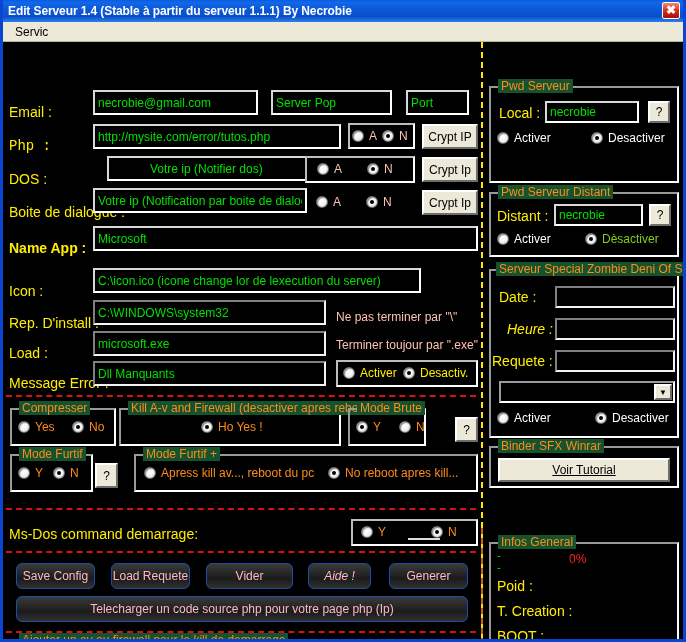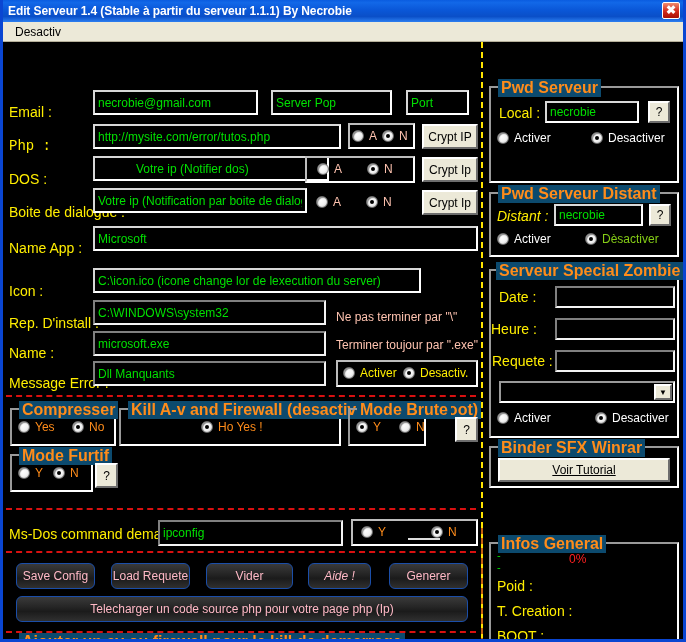--- a/index.html
+++ b/index.html
@@ -79,22 +79,22 @@
   }
   .tb-grn-border { border-color:#d8d8d8 #ffffff #ffffff #d8d8d8; }
 
   .grp {
     position: absolute;
     border: 2px solid;
     border-color: #9a9a9a #ffffff #ffffff #9a9a9a;
   }
   .grp > .cap {
     position: absolute; top: -9px; left: 7px;
-    background: #0c4a6e; padding: 0 3px;
-    font-size: 16px; color: #ff8c1a; white-space: nowrap; font-weight: bold;
+    background: #14532d; padding: 0 3px;
+    font-size: 12px; color: #ff8c1a; white-space: nowrap;
   }
   .grp.white { border-color:#bdbdbd #ffffff #ffffff #bdbdbd; }
 
   .radio {
     position: absolute;
     display: flex; align-items: center;
     cursor: pointer;
   }
   .radio .dot {
     width: 12px; height: 12px; border-radius: 50%;
@@ -153,21 +153,21 @@
 <body>
 
 <div id="app">
 
   <div class="titlebar">
     <span class="ttl">Edit Serveur 1.4 (Stable à partir du serveur 1.1.1) By Necrobie</span>
     <div class="closebtn">✖</div>
   </div>
 
   <div class="menubar">
-    <span class="mi">Desactiv</span>
+    <span class="mi">Servic</span>
   </div>
 
   <div class="body">
 
     <div class="vdivider"></div>
 
     <div class="lbl" style="position:absolute;left:6px;top:62px;">Email :</div>
     <input class="tb tb-grn-border" style="left: 90px; top: 48px; width: 165px; height: 25px;" value="necrobie@gmail.com">
     <input class="tb tb-grn-border" style="left: 268px; top: 48px; width: 121px; height: 25px;" value="Server Pop">
     <input class="tb tb-grn-border" style="left: 403px; top: 48px; width: 63px; height: 25px;" value="Port">
@@ -180,21 +180,21 @@
         <span class="rl lbl-pink">A</span>
       </div>
       <div class="radio on" style="left:32px;top:4px;">
         <span class="dot"></span>
         <span class="rl lbl-pink">N</span>
       </div>
     </div>
     <div class="btn95" style="left:419px;top:82px;width:56px;height:25px;">Crypt IP</div>
 
     <div class="lbl" style="position:absolute;left:6px;top:129px;">DOS :</div>
-    <input class="tb tb-grn-border" style="left: 90px; top: 114px; width: 236px; height: 25px; padding-left: 41px;" value="Votre ip (Notifier dos)">
+    <input class="tb tb-grn-border" style="left: 104px; top: 114px; width: 200px; height: 25px; padding-left: 41px;" value="Votre ip (Notifier dos)">
     <div class="grp white" style="left:302px;top:114px;width:110px;height:27px;">
       <div class="radio" style="left:10px;top:4px;">
         <span class="dot"></span>
         <span class="rl lbl-pink">A</span>
       </div>
       <div class="radio on" style="left:60px;top:4px;">
         <span class="dot"></span>
         <span class="rl lbl-pink">N</span>
       </div>
     </div>
@@ -205,31 +205,31 @@
     <div class="radio" style="left:313px;top:153px;">
       <span class="dot"></span>
       <span class="rl lbl-pink">A</span>
     </div>
     <div class="radio on" style="left:363px;top:153px;">
       <span class="dot"></span>
       <span class="rl lbl-pink">N</span>
     </div>
     <div class="btn95" style="left:419px;top:148px;width:56px;height:25px;">Crypt Ip</div>
 
-    <div class="lbl" style="position:absolute;left:6px;top:198px;">Name App :</div>
+    <div class="lbl" style="position:absolute;left:6px;top:198px;font-weight:bold;">Name App :</div>
     <input class="tb tb-grn-border" style="left: 90px; top: 184px; width: 385px; height: 25px;" value="Microsoft">
 
     <div class="lbl" style="position:absolute;left:6px;top:241px;">Icon :</div>
     <input class="tb tb-grn-border" style="left: 90px; top: 226px; width: 328px; height: 25px;" value="C:\icon.ico (icone change lor de lexecution du server)">
 
     <div class="lbl" style="position:absolute;left:6px;top:273px;">Rep. D'install :</div>
     <input class="tb" style="left: 90px; top: 258px; width: 233px; height: 25px;" value="C:\WINDOWS\system32">
     <div class="lbl-pink" style="position:absolute;left:333px;top:268px;">Ne pas terminer par "\"</div>
 
-    <div class="lbl" style="position:absolute;left:6px;top:303px;">Name :</div>
+    <div class="lbl" style="position:absolute;left:6px;top:303px;">Load :</div>
     <input class="tb" style="left: 90px; top: 289px; width: 233px; height: 25px;" value="microsoft.exe">
     <div class="lbl-pink" style="position:absolute;left:333px;top:296px;">Terminer toujour par ".exe"</div>
 
     <div class="lbl" style="position:absolute;left:6px;top:333px;">Message Error :</div>
     <input class="tb" style="left: 90px; top: 319px; width: 233px; height: 25px;" value="Dll Manquants">
     <div class="grp white" style="left:333px;top:318px;width:142px;height:27px;">
       <div class="radio" style="left:5px;top:4px;">
         <span class="dot"></span>
         <span class="rl lbl">Activer</span>
       </div>
@@ -280,25 +280,35 @@
         <span class="dot"></span>
         <span class="rl lbl-org">Y</span>
       </div>
       <div class="radio on" style="left:41px;top:10px;">
         <span class="dot"></span>
         <span class="rl lbl-org">N</span>
       </div>
     </div>
     <div class="btn95" style="left:92px;top:421px;width:23px;height:25px;">?</div>
 
+    <div class="grp" style="left:131px;top:412px;width:344px;height:38px;">
+      <span class="cap">Mode Furtif +</span>
+      <div class="radio" style="left:8px;top:10px;">
+        <span class="dot"></span>
+        <span class="rl lbl-org">Apress kill av..., reboot du pc</span>
+      </div>
+      <div class="radio on" style="left:192px;top:10px;">
+        <span class="dot"></span>
+        <span class="rl lbl-org">No reboot apres kill...</span>
+      </div>
+    </div>
 
     <div class="hsep-red" style="left:3px;top:466px;width:470px;"></div>
 
     <div class="lbl" style="position:absolute;left:6px;top:484px;">Ms-Dos command demarrage:</div>
-    <input class="tb" style="left: 155px; top: 478px; width: 185px; height: 26px;" value="ipconfig">
     <div class="grp white" style="left:348px;top:477px;width:127px;height:27px;">
       <div class="radio" style="left:8px;top:4px;">
         <span class="dot"></span>
         <span class="rl lbl-org">Y</span>
       </div>
       <div class="radio on" style="left:78px;top:4px;">
         <span class="dot"></span>
         <span class="rl lbl-org">N</span>
       </div>
     </div>
@@ -331,38 +341,38 @@
         <span class="rl" style="color:#ffffff">Activer</span>
       </div>
       <div class="radio on" style="left:100px;top:43px;">
         <span class="dot"></span>
         <span class="rl" style="color:#ffffff">Desactiver</span>
       </div>
     </div>
 
     <div class="grp" style="left:486px;top:150px;width:190px;height:65px;">
       <span class="cap">Pwd Serveur Distant</span>
-      <div class="lbl" style="position:absolute;left:6px;top:14px;font-style:italic;">Distant :</div>
+      <div class="lbl" style="position:absolute;left:6px;top:14px;">Distant :</div>
       <input class="tb tb-grn-border" style="left: 63px; top: 10px; width: 89px; height: 22px;" value="necrobie">
       <div class="btn95" style="left:158px;top:10px;width:22px;height:22px;">?</div>
       <div class="radio" style="left:6px;top:38px;">
         <span class="dot"></span>
         <span class="rl" style="color:#ffffff">Activer</span>
       </div>
       <div class="radio on" style="left:94px;top:38px;">
         <span class="dot"></span>
         <span class="rl" style="color:#84cc16">Dèsactiver</span>
       </div>
     </div>
 
     <div class="grp" style="left:486px;top:227px;width:190px;height:169px;">
       <span class="cap" style="left:5px;">Serveur Special Zombie Deni Of Servic</span>
       <div class="lbl" style="position:absolute;left:8px;top:18px;">Date :</div>
       <input class="tb" style="left: 64px; top: 15px; width: 120px; height: 22px;" value="">
-      <div class="lbl" style="position:absolute;left:0;top:50px;">Heure :</div>
+      <div class="lbl" style="position:absolute;left:16px;top:50px;font-style:italic;">Heure :</div>
       <input class="tb" style="left: 64px; top: 47px; width: 120px; height: 22px;" value="">
       <div class="lbl" style="position:absolute;left:1px;top:82px;">Requete :</div>
       <input class="tb" style="left: 64px; top: 79px; width: 120px; height: 22px;" value="">
       <div class="combo" style="left:8px;top:110px;width:176px;height:22px;">
         <span class="arrow">▼</span>
       </div>
       <div class="radio" style="left:6px;top:140px;">
         <span class="dot"></span>
         <span class="rl" style="color:#ffffff">Activer</span>
       </div>

